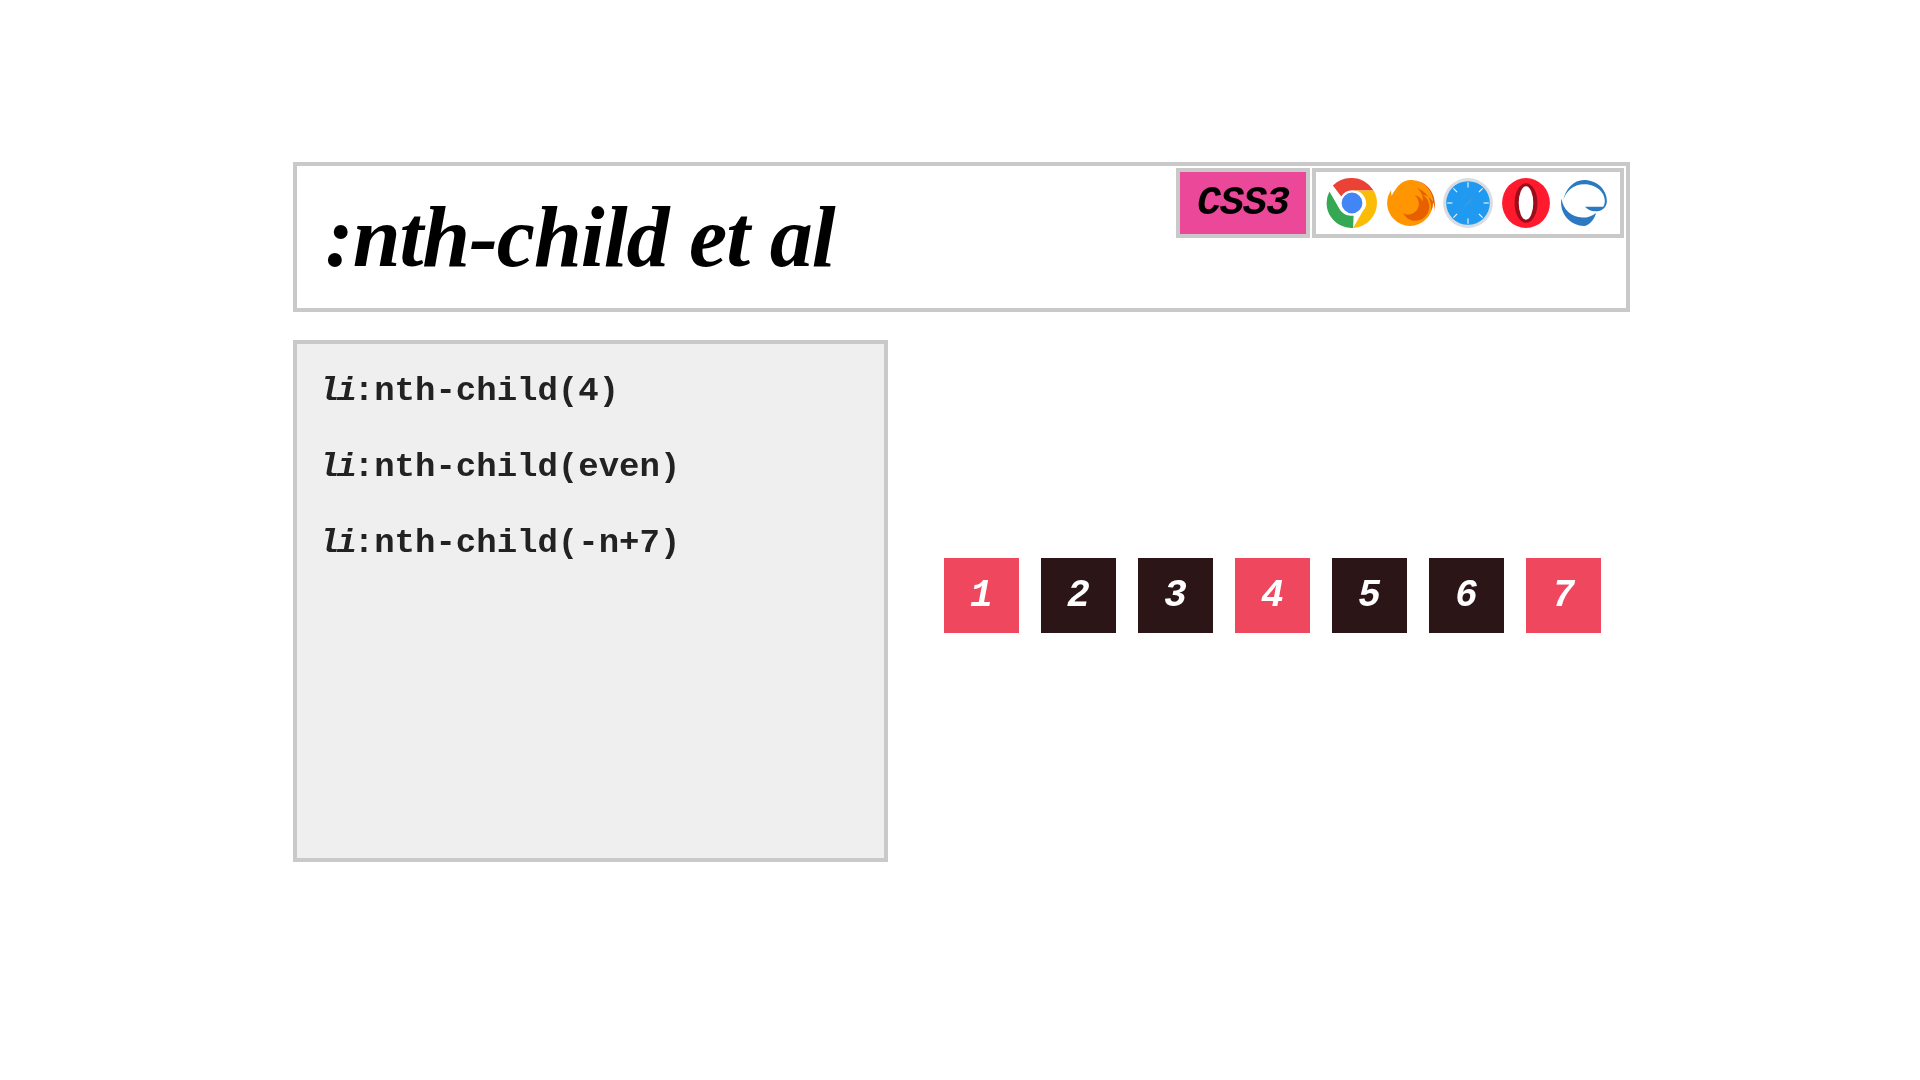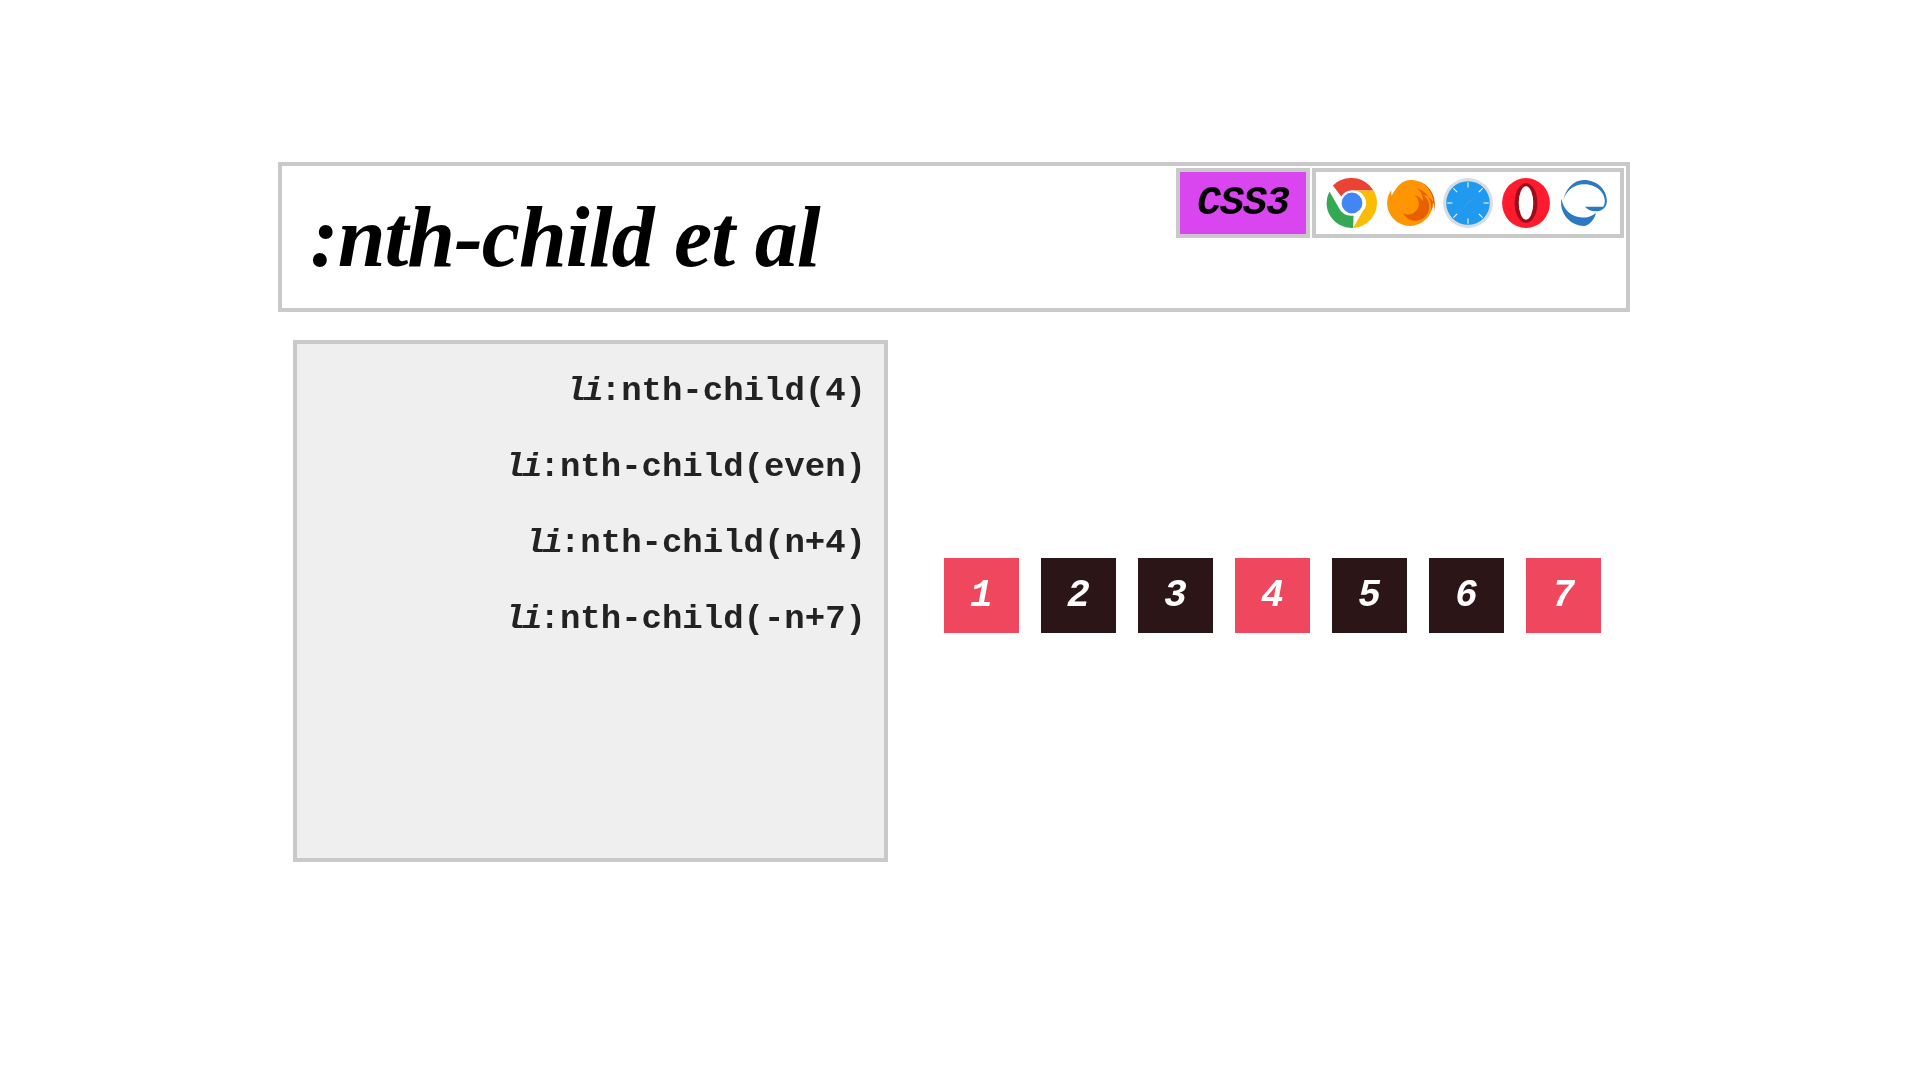--- a/index.html
+++ b/index.html
@@ -30,21 +30,21 @@
     width: var(--slide-w);
     height: var(--slide-h);
     background: #fff;
     position: relative;
     font-family: Georgia, "Times New Roman", serif;
   }
 
   
   .header {
     position: absolute;
-    left: 86px;
+    left: 101px;
     right: 98px;
     top: 54px;
     height: 150px;
     border: 4px solid var(--border);
     box-sizing: border-box;
     display: flex;
     align-items: center;
   }
   .title {
     font-style: italic;
@@ -64,21 +64,21 @@
     height: 70px;
     border: 4px solid var(--border);
     box-sizing: border-box;
     display: flex;
     align-items: center;
     justify-content: center;
     font-style: italic;
     font-weight: 700;
     font-size: 40px;
     font-family: "Courier New", Courier, monospace;
-    background: #d946ef;
+    background: #ec4899;
     color: #000;
     letter-spacing: -1px;
   }
 
   .browsers {
     position: absolute;
     top: 60px;
     right: 104px;
     height: 70px;
     border: 4px solid var(--border);
@@ -100,21 +100,20 @@
   .code-panel {
     position: absolute;
     left: 101px;
     top: 232px;
     width: 595px;
     height: 522px;
     border: 4px solid var(--border);
     background: var(--codebg);
     box-sizing: border-box;
     padding: 28px 18px 0 22px;
-    text-align: right;
   }
   .code-line {
     font-family: "Courier New", Courier, monospace;
     font-weight: 700;
     font-size: 34px;
     color: #222;
     margin-bottom: 38px;
     white-space: pre;
   }
   .code-el { font-style: italic; letter-spacing: -3px; }
@@ -204,21 +203,20 @@
         <svg viewBox="0 0 100 100">
           <path d="M50 6c24 0 44 18 44 40 0 12-9 20-22 20-9 0-16-4-20-9h35c2-3 3-7 3-11 0-18-18-32-40-32C30 14 14 28 10 46 14 23 30 6 50 6z" fill="#2b79c1"></path>
           <path d="M50 94C26 94 6 74 6 50c0-3 0-5 1-8 2 20 19 36 40 36 10 0 19-3 26-9-3 14-15 25-23 25z" fill="#2b79c1"></path>
         </svg>
       </span>
     </div>
 
     <div class="code-panel">
       <div class="code-line"><span class="code-el">li</span><span class="code-pseudo">:nth-child(</span><span class="code-arg">4</span><span class="code-pseudo">)</span></div>
       <div class="code-line"><span class="code-el">li</span><span class="code-pseudo">:nth-child(</span><span class="code-arg">even</span><span class="code-pseudo">)</span></div>
-      <div class="code-line"><span class="code-el">li</span><span class="code-pseudo">:nth-child(</span><span class="code-arg">n+4</span><span class="code-pseudo">)</span></div>
       <div class="code-line"><span class="code-el">li</span><span class="code-pseudo">:nth-child(</span><span class="code-arg">-n+7</span><span class="code-pseudo">)</span></div>
     </div>
 
     <div class="tiles">
       <div class="tile match">1</div>
       <div class="tile">2</div>
       <div class="tile">3</div>
       <div class="tile match">4</div>
       <div class="tile">5</div>
       <div class="tile">6</div>

